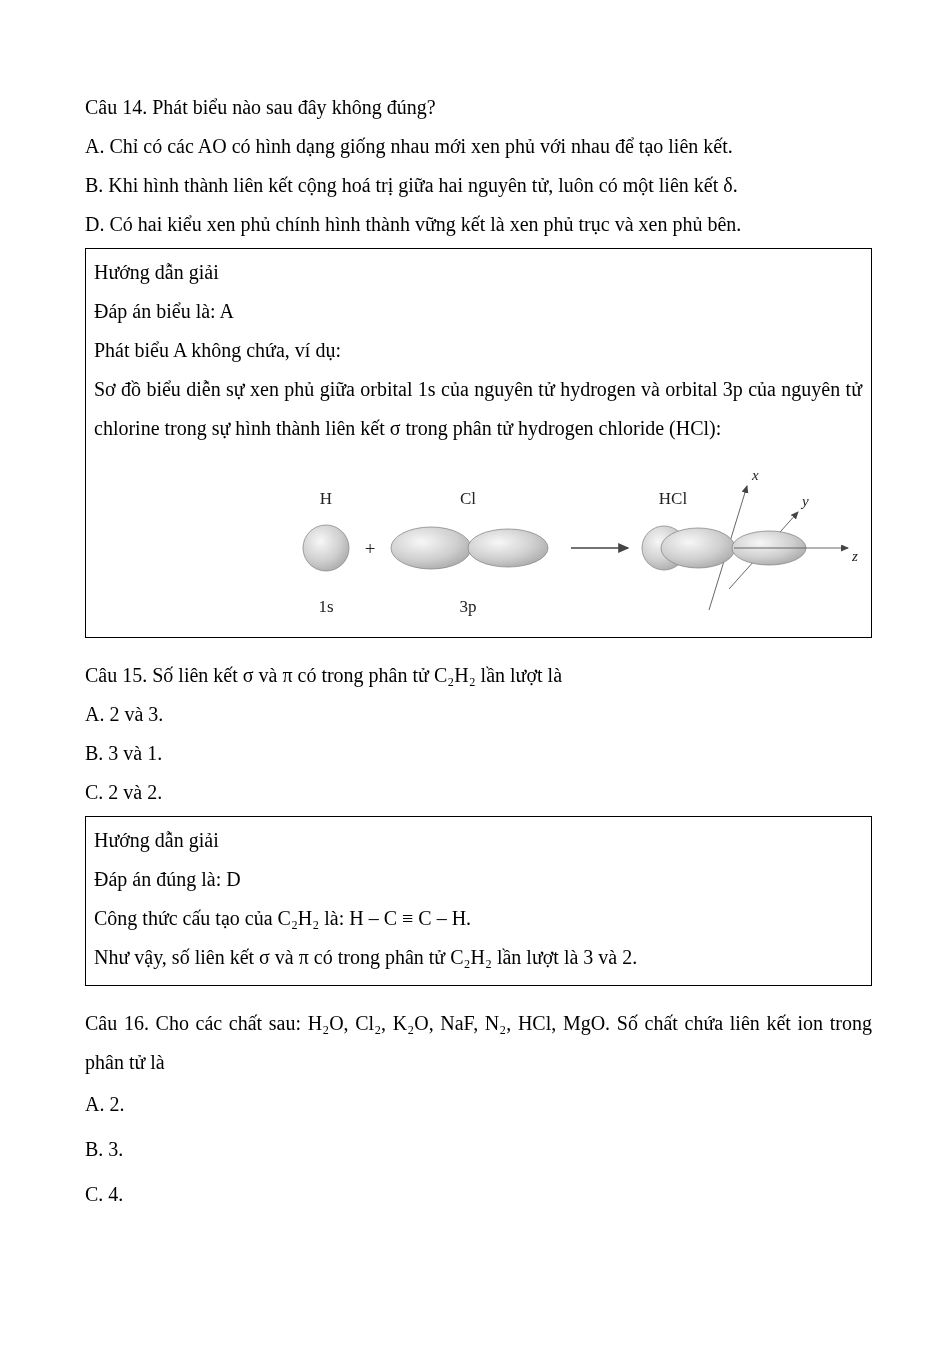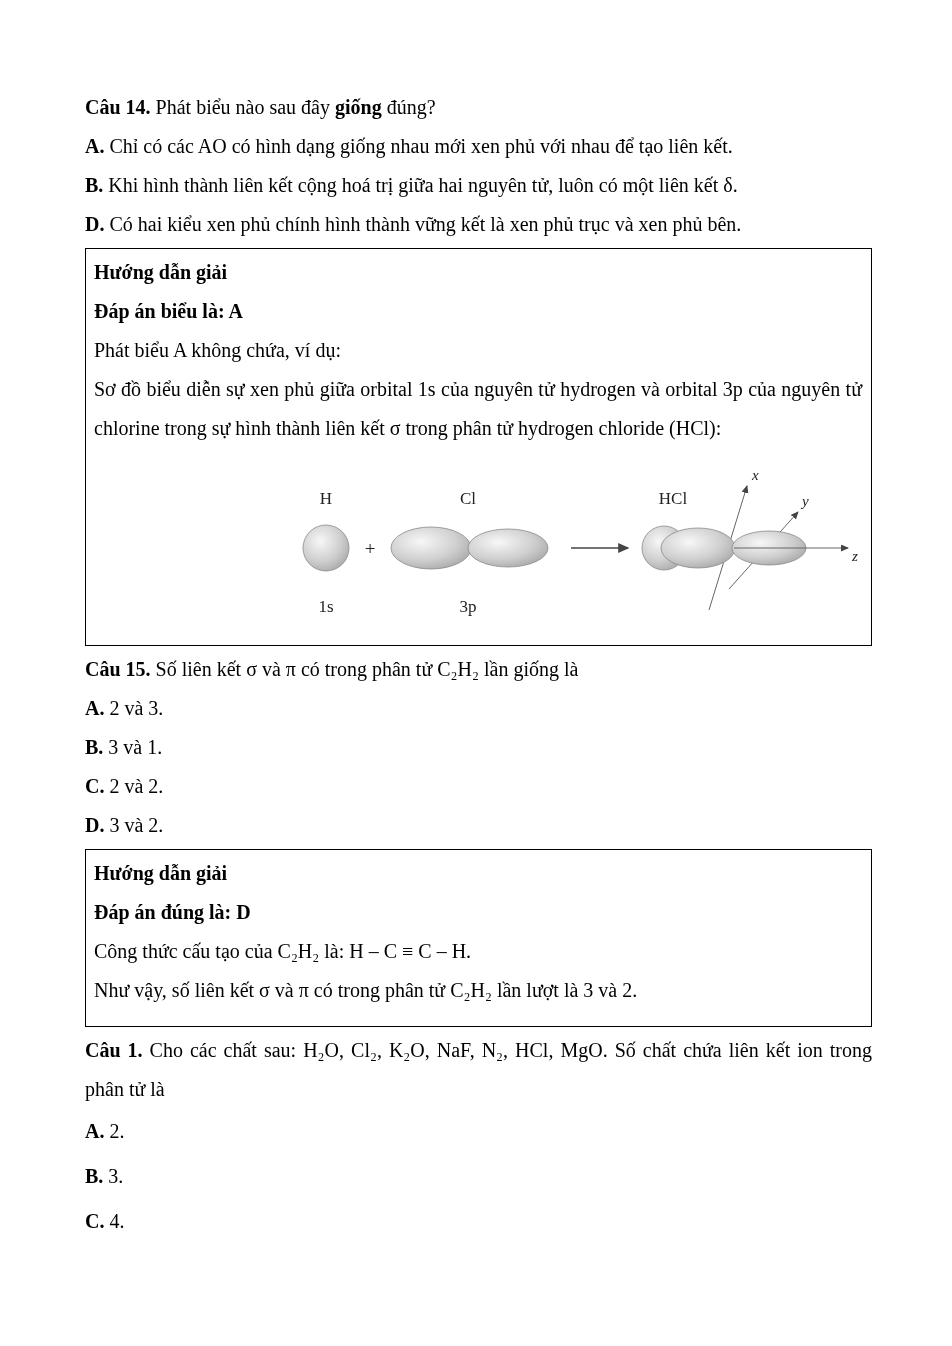--- a/index.html
+++ b/index.html
@@ -5,41 +5,41 @@
   * { margin:0; padding:0; box-sizing:border-box; }
   html,body { background:#ffffff; }
   body {
     width:952px; height:1346px;
     font-family:"Liberation Serif", serif;
     font-size:20px; color:#000;
     overflow:hidden;
   }
   .page { padding:88px 80px 0 85px; }
   .line { line-height:39px; }
-  .bold { font-weight:bold; }
+  .bold { font-weight:normal; }
   .justify { text-align:justify; }
   .box {
     border:1.6px solid #000;
-    padding:4px 9px 16px 8px;
+    padding:4px 9px 8px 8px;
     margin-top:4px;
-    margin-bottom:4px;
+    margin-bottom:18px;
   }
   .opt { line-height:39px; }
   .opt-wide { line-height:45px; }
   .diagram-wrap { margin:16px 0 2px 92px; }
   svg text { font-family:"Liberation Serif", serif; font-size:17px; fill:#222; }
   svg .axis-label { font-style:italic; font-size:15px; }
   svg .plus { font-size:19px; }
 </style>
 </head>
 <body>
 
 <div class="page">
 
-  <p class="line"><span class="bold">Câu 14.</span><span> Phát biểu nào sau đây </span><span class="bold">giống</span><span> đúng?</span></p>
+  <p class="line"><span class="bold">Câu 14.</span><span> Phát biểu nào sau đây </span><span class="bold">không</span><span> đúng?</span></p>
 
   <p class="opt"><span class="bold">A.</span> <span>Chỉ có các AO có hình dạng giống nhau mới xen phủ với nhau để tạo liên kết.</span></p>
   <p class="opt"><span class="bold">B.</span> <span>Khi hình thành liên kết cộng hoá trị giữa hai nguyên tử, luôn có một liên kết δ.</span></p>
   <p class="opt"><span class="bold">D.</span> <span>Có hai kiểu xen phủ chính hình thành vững kết là xen phủ trục và xen phủ bên.</span></p>
 
   <div class="box">
     <p class="line bold">Hướng dẫn giải</p>
     <p class="line bold">Đáp án biểu là: A</p>
     <p class="line">Phát biểu A không chứa, ví dụ:</p>
     <p class="line justify">Sơ đồ biểu diễn sự xen phủ giữa orbital 1s của nguyên tử hydrogen và orbital 3p của nguyên tử chlorine trong sự hình thành liên kết σ trong phân tử hydrogen chloride (HCl):</p>
@@ -82,33 +82,32 @@
         <text x="566" y="16" class="axis-label">x</text>
         <text x="616" y="42" class="axis-label">y</text>
         <text x="666" y="97" class="axis-label">z</text>
 
         <text x="140" y="148" text-anchor="middle">1s</text>
         <text x="282" y="148" text-anchor="middle">3p</text>
       </svg>
     </div>
   </div>
 
-  <p class="line"><span class="bold">Câu 15.</span><span> Số liên kết σ và π có trong phân tử C₂H₂ lần giống là</span></p>
+  <p class="line"><span class="bold">Câu 15.</span><span> Số liên kết σ và π có trong phân tử C₂H₂ lần lượt là</span></p>
 
   <p class="opt"><span class="bold">A.</span> <span>2 và 3.</span></p>
   <p class="opt"><span class="bold">B.</span> <span>3 và 1.</span></p>
   <p class="opt"><span class="bold">C.</span> <span>2 và 2.</span></p>
-  <p class="opt"><span class="bold">D.</span> <span>3 và 2.</span></p>
 
   <div class="box">
     <p class="line bold">Hướng dẫn giải</p>
     <p class="line bold">Đáp án đúng là: D</p>
     <p class="line">Công thức cấu tạo của C₂H₂ là: H – C ≡ C – H.</p>
     <p class="line">Như vậy, số liên kết σ và π có trong phân tử C₂H₂ lần lượt là 3 và 2.</p>
   </div>
 
-  <p class="line justify"><span class="bold">Câu 1.</span><span> Cho các chất sau: H₂O, Cl₂, K₂O, NaF, N₂, HCl, MgO. Số chất chứa liên kết ion trong phân tử là</span></p>
+  <p class="line justify"><span class="bold">Câu 16.</span><span> Cho các chất sau: H₂O, Cl₂, K₂O, NaF, N₂, HCl, MgO. Số chất chứa liên kết ion trong phân tử là</span></p>
 
   <p class="opt-wide"><span class="bold">A.</span> <span>2.</span></p>
   <p class="opt-wide"><span class="bold">B.</span> <span>3.</span></p>
   <p class="opt-wide"><span class="bold">C.</span> <span>4.</span></p>
 
 </div>
 
 </body></html>

